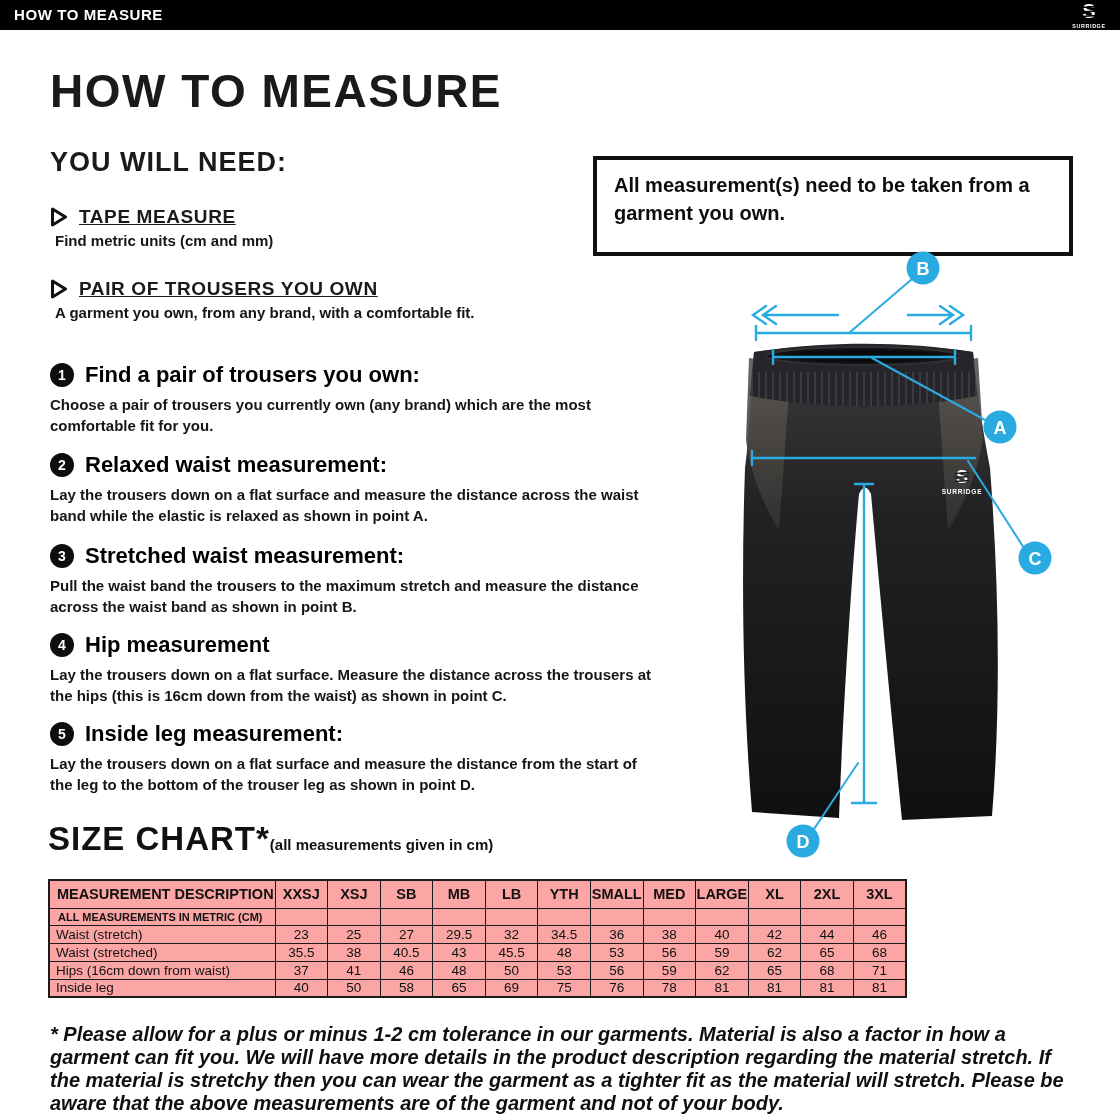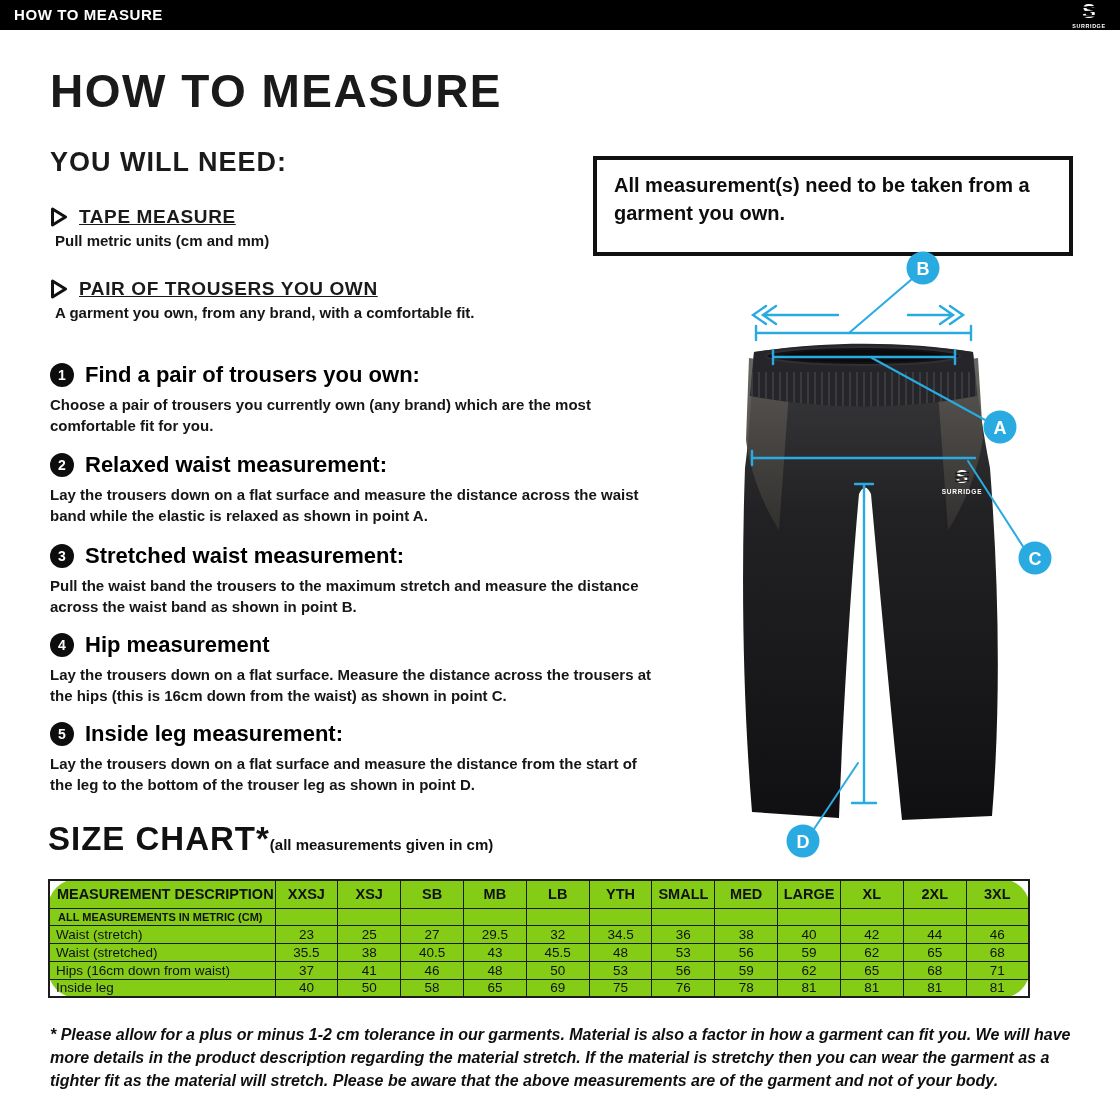--- a/index.html
+++ b/index.html
@@ -37,34 +37,34 @@
            font-size:14px; font-weight:800; display:flex; align-items:center; justify-content:center;
            flex:0 0 24px; }
   .step-title { font-size:22px; font-weight:800; color:#000000; }
   .step-body { margin-top:6px; font-size:15px; font-weight:700; line-height:21px; color:#161616; }
 
   
   .sc-head { position:absolute; left:48px; top:820px; }
   .sc-title { font-size:33px; font-weight:800; letter-spacing:1px; color:#111; display:inline; }
   .sc-sub { font-size:15px; font-weight:800; color:#111; }
 
-  table.size-chart { position:absolute; left:48px; top:879px; width:982px;
-                     border-collapse:collapse; table-layout:fixed; background:#84cc16;border-radius:29px; }
+  table.size-chart { position:absolute; left:48px; top:879px; width:859px;
+                     border-collapse:collapse; table-layout:fixed; background:#fca5a5; }
   table.size-chart th, table.size-chart td { border:1.5px solid #1c1c1c; text-align:center;
                      vertical-align:middle; overflow:hidden; white-space:nowrap; }
   table.size-chart { border:2.5px solid #1c1c1c; }
   th.c-desc { width:226px; text-align:left; padding-left:6px; font-size:17px; font-weight:700; }
   table.size-chart th { height:28px; font-size:14.5px; font-weight:700; }
   tr.metric-row td { height:17px; }
   td.metric { text-align:left !important; padding-left:8px; font-size:11px; font-weight:700; }
   tr.data-row td { height:18px; font-size:13.5px; font-weight:400; }
   td.rlabel { text-align:left !important; padding-left:6px; font-size:13px; }
 
   
-  .footnote { position:absolute; left:50px; top:1023px; width:1032px; font-size:16px;
+  .footnote { position:absolute; left:50px; top:1023px; width:1032px; font-size:20px;
               font-weight:700; font-style:italic; line-height:23px; color:#0f0f0f; }
 
   
   .diagram { position:absolute; left:690px; top:240px; width:420px; height:650px; }
 </style>
 </head>
 <body>
 
 <div id="canvas">
 
@@ -83,21 +83,21 @@
 
   <div class="h2-need">YOU WILL NEED:</div>
 
   <div class="need" style="top:206px;">
     <div class="need-head">
       <svg width="18" height="20" viewBox="0 0 18 20">
         <path d="M2.5 2 L15.5 10 L2.5 18 Z" fill="#fff" stroke="#111" stroke-width="3" stroke-linejoin="round"></path>
       </svg>
       <span class="need-label">TAPE MEASURE</span>
     </div>
-    <div class="need-detail">Pull metric units (cm and mm)</div>
+    <div class="need-detail">Find metric units (cm and mm)</div>
   </div>
 
   <div class="need" style="top:278px;">
     <div class="need-head">
       <svg width="18" height="20" viewBox="0 0 18 20">
         <path d="M2.5 2 L15.5 10 L2.5 18 Z" fill="#fff" stroke="#111" stroke-width="3" stroke-linejoin="round"></path>
       </svg>
       <span class="need-label">PAIR OF TROUSERS YOU OWN</span>
     </div>
     <div class="need-detail">A garment you own, from any brand, with a comfortable fit.</div>

